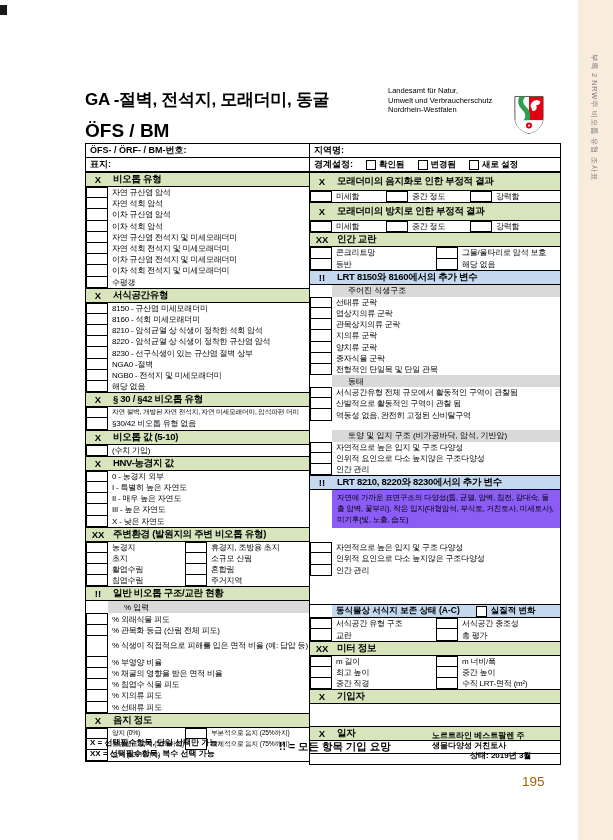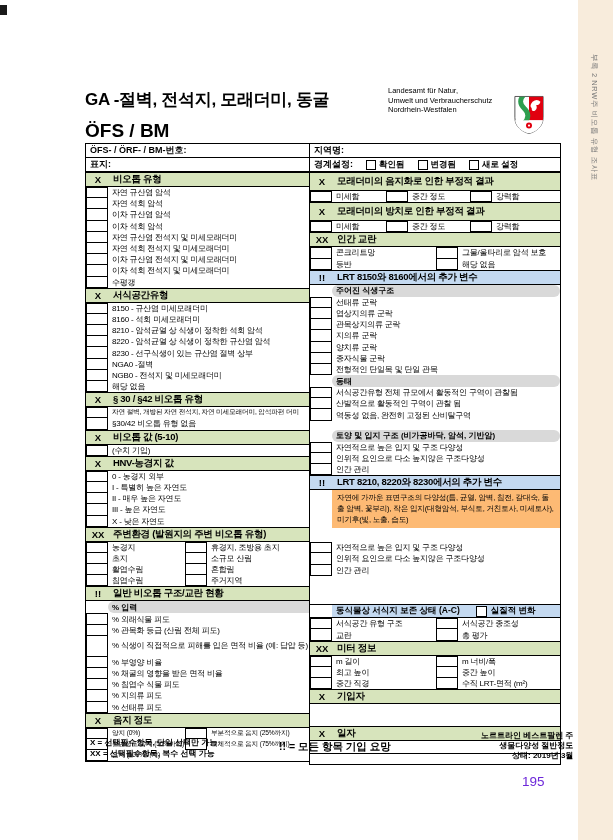--- a/index.html
+++ b/index.html
@@ -30,46 +30,46 @@
   .field{min-height:14px;border-bottom:1px solid #000;font-weight:bold;font-size:9px;padding-left:4px;}
   .field .finput{flex:1;align-self:stretch;}
   .sec{min-height:14.5px;border-top:1.5px solid #000;border-bottom:1.5px solid #000;font-weight:bold;font-size:9.5px;}
   .sec.green{background:#d7e4bc;}
   .sec.blue{background:#c4d9f0;}
   .sec.tall{min-height:19px;}
   .sec .mark{width:24px;flex:none;text-align:center;}
   .sec .slabel{padding-left:3px;letter-spacing:-0.3px;white-space:nowrap;}
   .sub{min-height:12px;}
   .cbspace{width:22px;flex:none;align-self:stretch;background:#fff;}
-  .sub .bar{flex:1;align-self:stretch;background:#d9d9d9;display:flex;align-items:center;font-weight:bold;font-size:8px;padding-left:4px;white-space:nowrap;border-radius:6px;}
+  .sub .bar{flex:1;align-self:stretch;background:#d9d9d9;display:flex;align-items:center;font-weight:normal;font-size:8px;padding-left:16px;white-space:nowrap;}
   .itm{min-height:11.2px;}
   .itm.h2{min-height:21px;}
   .cb{width:22px;align-self:stretch;flex:none;border:1px solid #000;background:#fff;box-sizing:border-box;}
   .itm+.itm .cb{border-top:0;}
   .ilabel{font-size:8px;padding-left:4px;white-space:nowrap;letter-spacing:-0.2px;}
   .itm.h2 .ilabel{white-space:normal;line-height:1.25;}
   .itm.tiny .ilabel{font-size:6.7px;}
   .i2 .w1{width:73px;flex:none;overflow:hidden;}
   .t-right .i2 .w1{width:100px;}
   .i3 .w3a{width:50px;flex:none;overflow:hidden;}
   .i3 .w3b{width:58px;flex:none;overflow:hidden;}
   .checks .cbox{width:8px;height:8px;border:1px solid #000;background:#fff;margin:0 3px 0 13px;flex:none;}
   .checks .opt{font-size:8.5px;font-weight:bold;white-space:nowrap;}
-  .note .bar{flex:1;align-self:stretch;background:#fdba74;font-size:7.6px;line-height:1.45;padding:2px 5px 3px 5px;letter-spacing:-0.2px;}
+  .note .bar{flex:1;align-self:stretch;background:#8b5cf6;font-size:7.6px;line-height:1.45;padding:2px 5px 3px 5px;letter-spacing:-0.2px;}
   .gap{display:block;}
   .gap.line{border-bottom:1px solid #000;}
   .sec-check{min-height:14.5px;border-top:1px solid #000;border-bottom:1px solid #000;margin-top:28px;}
   .sec-check .bar{flex:1;align-self:stretch;background:#c4d9f0;display:flex;align-items:center;font-weight:bold;font-size:8.5px;padding-left:4px;white-space:nowrap;}
   .sec-check .cbx2{width:9px;height:9px;border:1px solid #000;background:#fff;margin:0 4px 0 16px;flex:none;}
   
   .legend-left{position:absolute;left:90px;top:737px;font-size:8px;font-weight:bold;line-height:11px;white-space:nowrap;}
   .legend-center{position:absolute;left:243px;top:740px;font-size:10.5px;font-weight:bold;white-space:nowrap;margin-left:36px;}
-  .footer-right{position:absolute;left:474px;top:731px;font-size:8px;font-weight:bold;line-height:10px;white-space:nowrap;text-align:right;}
+  .footer-right{position:absolute;left:432px;top:731px;font-size:8px;font-weight:bold;line-height:10px;white-space:nowrap;}
   .footer-right .indent{padding-left:38px;}
-  .page-number{position:absolute;left:522px;top:774px;font-size:13.5px;color:#6d28d9;}
+  .page-number{position:absolute;left:522px;top:774px;font-size:13.5px;color:#a16207;}
 </style>
 </head>
 <body>
 
 <div class="corner-mark"></div>
 
 <div class="side"></div>
 <div class="side-text">부록 2 NRW주 비오톱 유형 조사표</div>
 
 <div class="page-title">GA -절벽, 전석지, 모래더미, 동굴</div>
@@ -517,16 +517,16 @@
     <div class="row gap" style="height: 10px;"></div>
   </div>
 
 <div class="legend-left">
   <div>X = 선택필수항목, 단일 선택만 가능</div>
   <div>XX = 선택필수항목, 복수 선택 가능</div>
 </div>
 <div class="legend-center">!! = 모든 항목 기입 요망</div>
 <div class="footer-right">
   <div>노르트라인 베스트팔렌 주</div>
-  <div>생물다양성 절반정도</div>
+  <div>생물다양성 거친토사</div>
   <div class="indent">상태:   2019년 3월</div>
 </div>
 <div class="page-number">195</div>
 
 </body></html>

